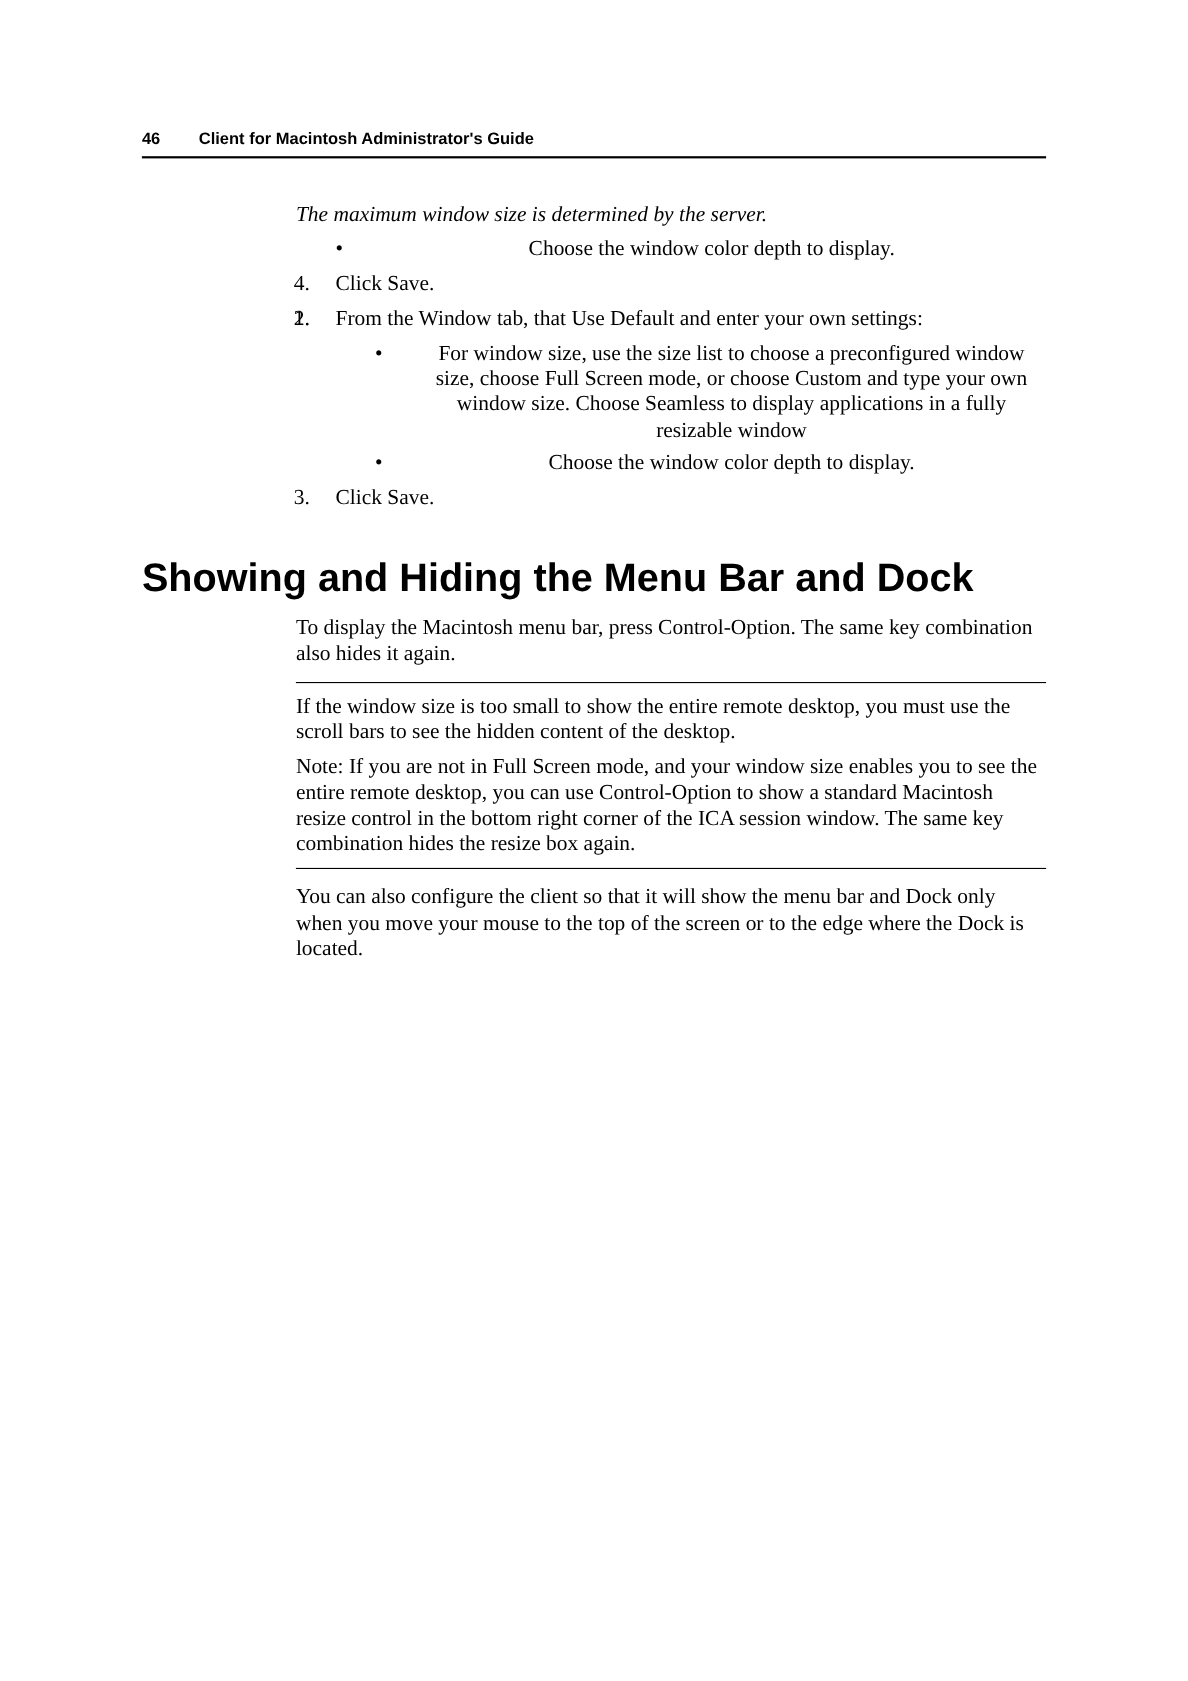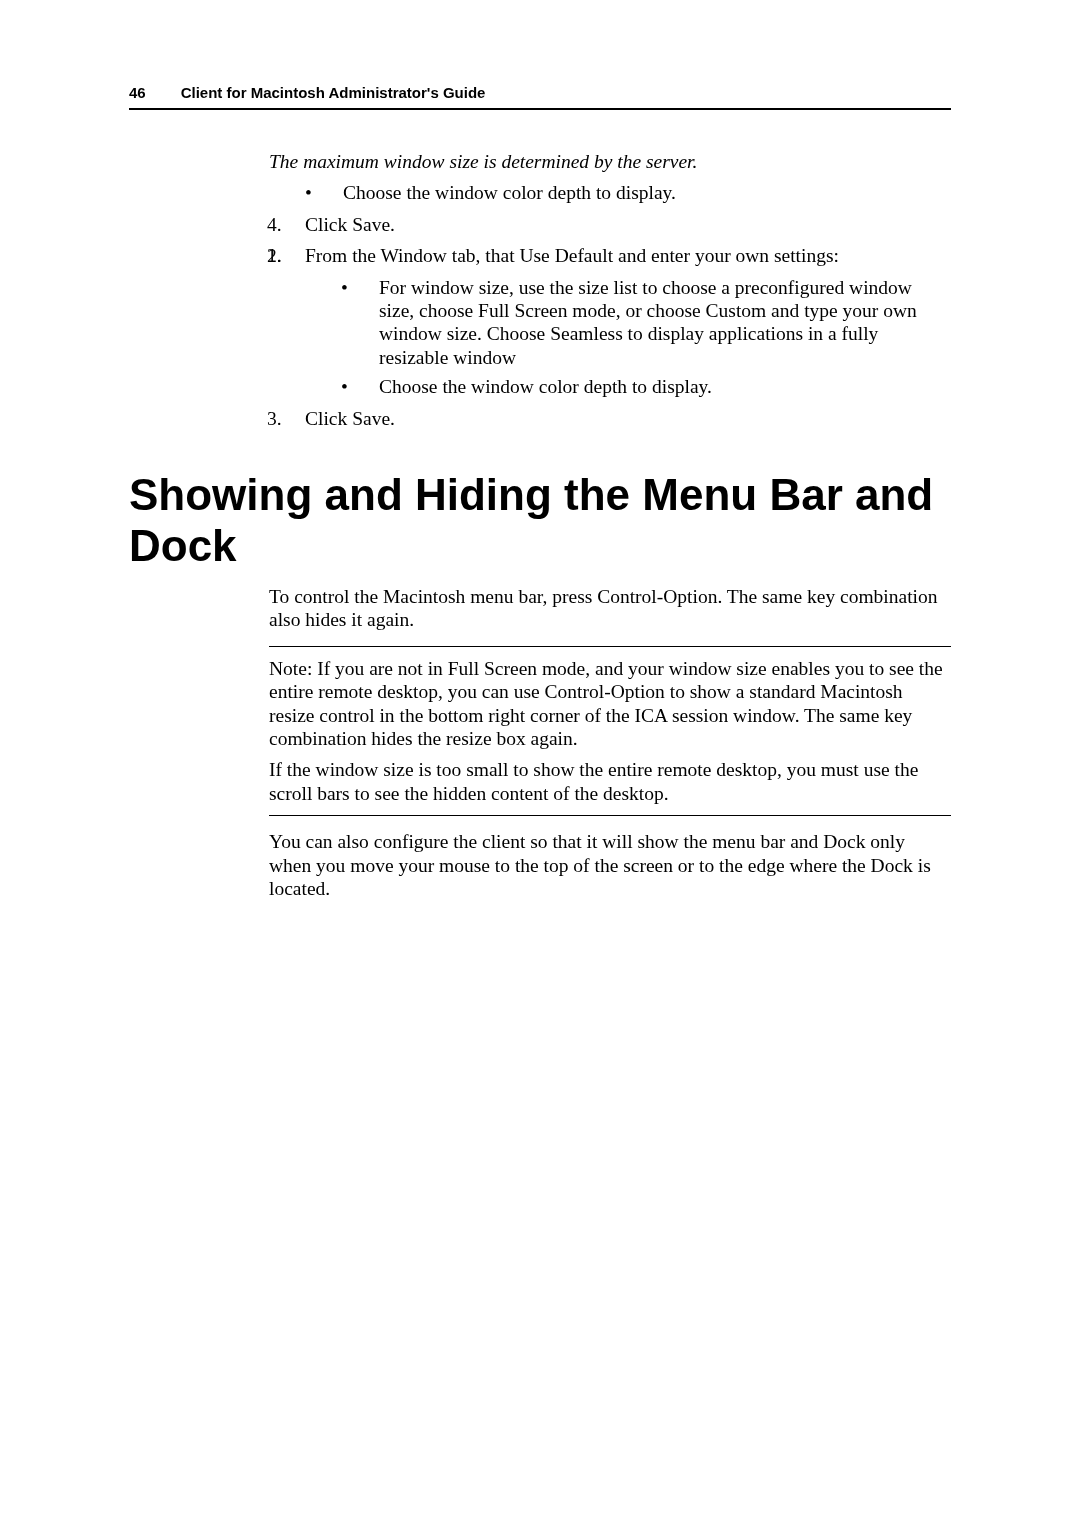--- a/index.html
+++ b/index.html
@@ -5,21 +5,21 @@
   body {
     margin: 0;
     padding: 0;
     background: #fff;
     font-family: "Times New Roman", Times, serif;
     color: #000;
     width: 1080px;
     height: 1528px;
   }
   .page {
-    padding: 84px 129px 0 129px;
+    padding: 118px 129px 0 129px;
     box-sizing: border-box;
   }
   .header-row {
     border-bottom: 2px solid #000;
     padding-bottom: 6px;
     margin-bottom: 40px;
   }
   .header-row span {
     font-family: Arial, Helvetica, sans-serif;
     font-size: 15px;
@@ -40,38 +40,39 @@
     margin: 6px 0;
   }
   .numitem .num {
     position: absolute;
     left: -38px;
   }
   .bulleted {
     position: relative;
     margin: 6px 0;
     padding-left: 38px;
+    text-align: center;
   }
   .bulleted::before {
     content: "•";
     position: absolute;
     left: 0;
     top: 0;
   }
   .h2 {
     font-family: Arial, Helvetica, sans-serif;
     font-weight: bold;
     font-size: 32px;
     line-height: 1.15;
     margin: 18px 0 10px 0;
   }
   .h1 {
     font-family: Arial, Helvetica, sans-serif;
     font-weight: bold;
-    font-size: 44px;
+    font-size: 36px;
     line-height: 1.15;
     margin: 40px 0 14px 12px;
     margin-left: -140px;
   }
   .p {
     margin: 8px 0;
   }
   .bold { font-weight: normal; }
   .note-box {
     border-top: 1.5px solid #000;
@@ -123,26 +124,26 @@
     </div>
 
     <div class="numitem p" style="margin-left:36px;">
       <span class="num">3.</span>
       <span>Click </span><span class="bold">Save</span><span>.</span>
     </div>
 
     <div class="h1">Showing and Hiding the Menu Bar and Dock</div>
 
 
-    <div class="p">To control the Macintosh menu bar, press Control-Option. The same key combination also hides it again.</div>
+    <div class="p">To display the Macintosh menu bar, press Control-Option. The same key combination also hides it again.</div>
 
     <div class="note-box">
+      <div class="p">If the window size is too small to show the entire remote desktop, you must use the scroll bars to see the hidden content of the desktop.</div>
       <div class="p">
         <span class="bold">Note:</span><span>   If you are not in Full Screen mode, and your window size enables you to see the entire remote desktop, you can use Control-Option to show a standard Macintosh resize control in the bottom right corner of the ICA session window. The same key combination hides the resize box again.</span>
       </div>
-      <div class="p">If the window size is too small to show the entire remote desktop, you must use the scroll bars to see the hidden content of the desktop.</div>
     </div>
 
 
     <div class="p">You can also configure the client so that it will show the menu bar and Dock only when you move your mouse to the top of the screen or to the edge where the Dock is located.</div>
 
   </div>
 </div>
 
 </body></html>

